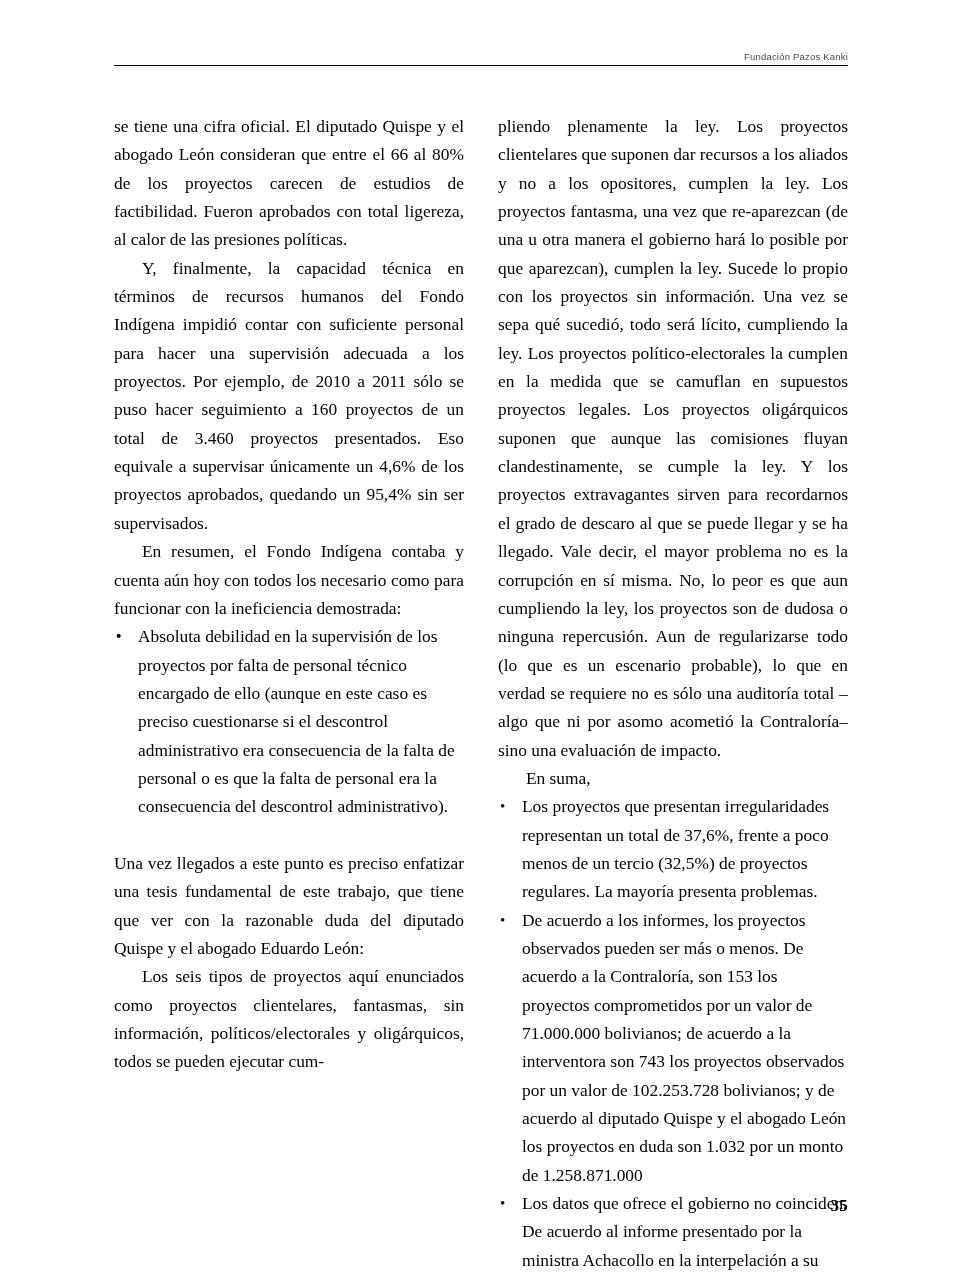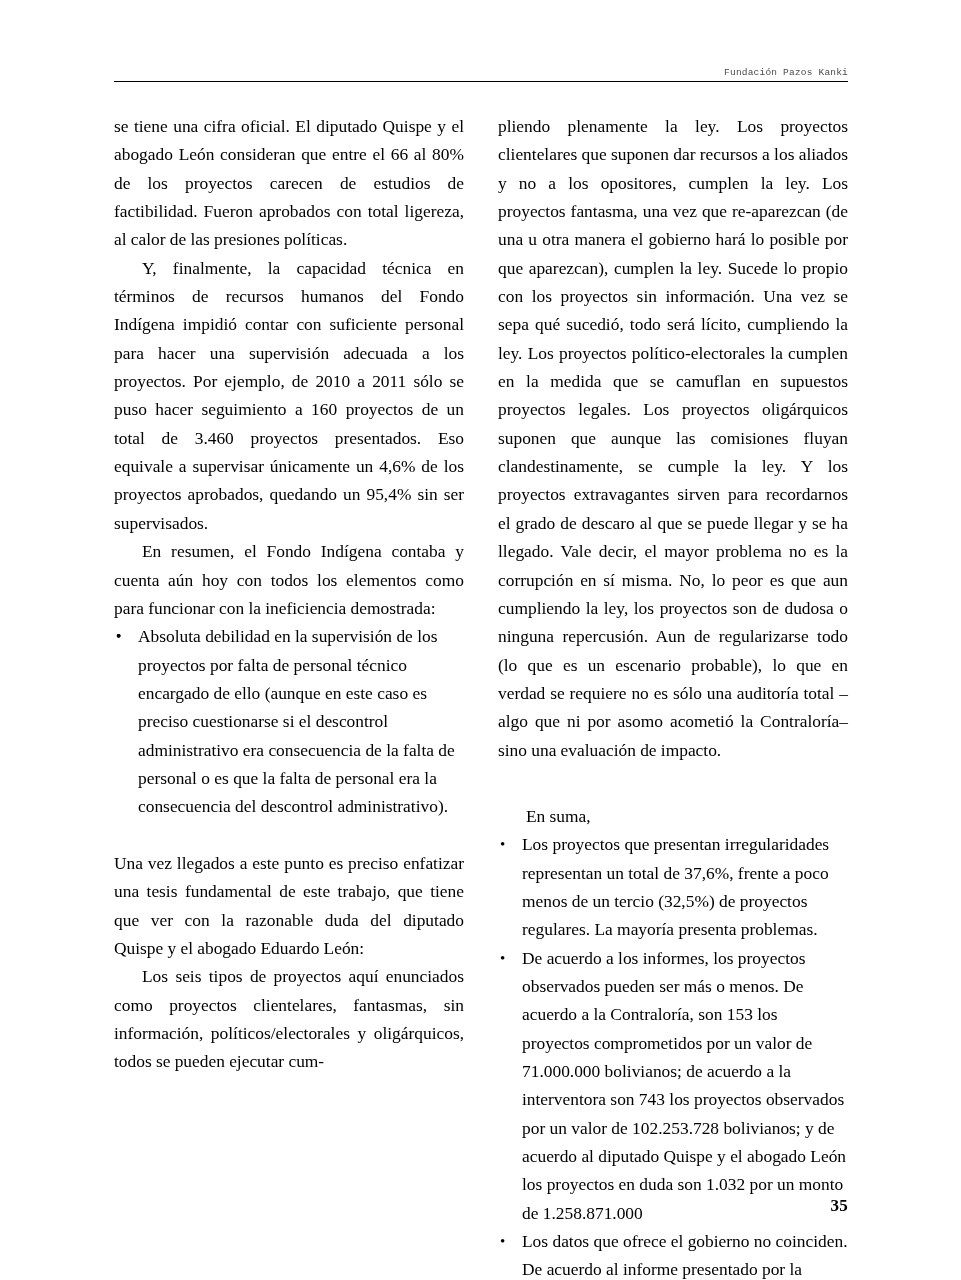--- a/index.html
+++ b/index.html
@@ -22,28 +22,27 @@
     height: 1280px;
   }
   
   .header {
     position: absolute;
     left: 114px;
     top: 52px;
     width: 734px;
   }
   .header-text {
-    font-family: Liberation Mono, monospace;
+    font-family: Liberation Sans, sans-serif;
     font-size: 9.5px;
     letter-spacing: 0.2px;
     color: #4a4a4a;
     text-align: right;
     line-height: 1.1;
     padding-bottom: 3px;
-    margin-top: 16px;
   }
   .header-rule {
     border-bottom: 1.1px solid #000000;
     width: 100%;
     height: 0;
   }
   
   .columns {
     position: absolute;
     left: 114px;
@@ -63,21 +62,21 @@
     margin: 0;
     font-size: 17.4px;
     line-height: 28.35px;
     text-align: justify;
     text-justify: inter-word;
     hyphens: none;
     word-spacing: -0.1px;
   }
   p.indent  { text-indent: 28px; }
   p.noindent{ text-indent: 0; }
-  p.flush   { text-align: left; margin-top: 38px; }
+  p.flush   { text-align: left; }
 
   ul.bullets {
     margin: 0;
     padding: 0;
     list-style: none;
   }
   ul.bullets li {
     position: relative;
     margin: 0;
     padding-left: 24px;
@@ -119,21 +118,21 @@
   </div>
 
   <div class="columns">
 
     <div class="col col-left">
 
       <p class="para noindent">se tiene una cifra oficial. El diputado Quispe y el abogado León consideran que entre el 66 al 80% de los proyectos carecen de estudios de factibilidad. Fueron aprobados con total ligereza, al calor de las presiones políticas.</p>
 
       <p class="para indent">Y, finalmente, la capacidad técnica en términos de recursos humanos del Fondo Indígena impidió contar con suficiente personal para hacer una supervisión adecuada a los proyectos. Por ejemplo, de 2010 a 2011 sólo se puso hacer seguimiento a 160 proyectos de un total de 3.460 proyectos presentados. Eso equivale a supervisar únicamente un 4,6% de los proyectos aprobados, quedando un 95,4% sin ser supervisados.</p>
 
-      <p class="para indent">En resumen, el Fondo Indígena contaba y cuenta aún hoy con todos los elementos como para funcionar con la ineficiencia demostrada:</p>
+      <p class="para indent">En resumen, el Fondo Indígena contaba y cuenta aún hoy con todos los necesario como para funcionar con la ineficiencia demostrada:</p>
 
       <ul class="bullets">
         <li>
           <span class="bullet-dot">•</span>
         </li>
         <li>
           <span class="bullet-dot">•</span>
         </li>
         <li>
           <span class="bullet-dot">•</span>

